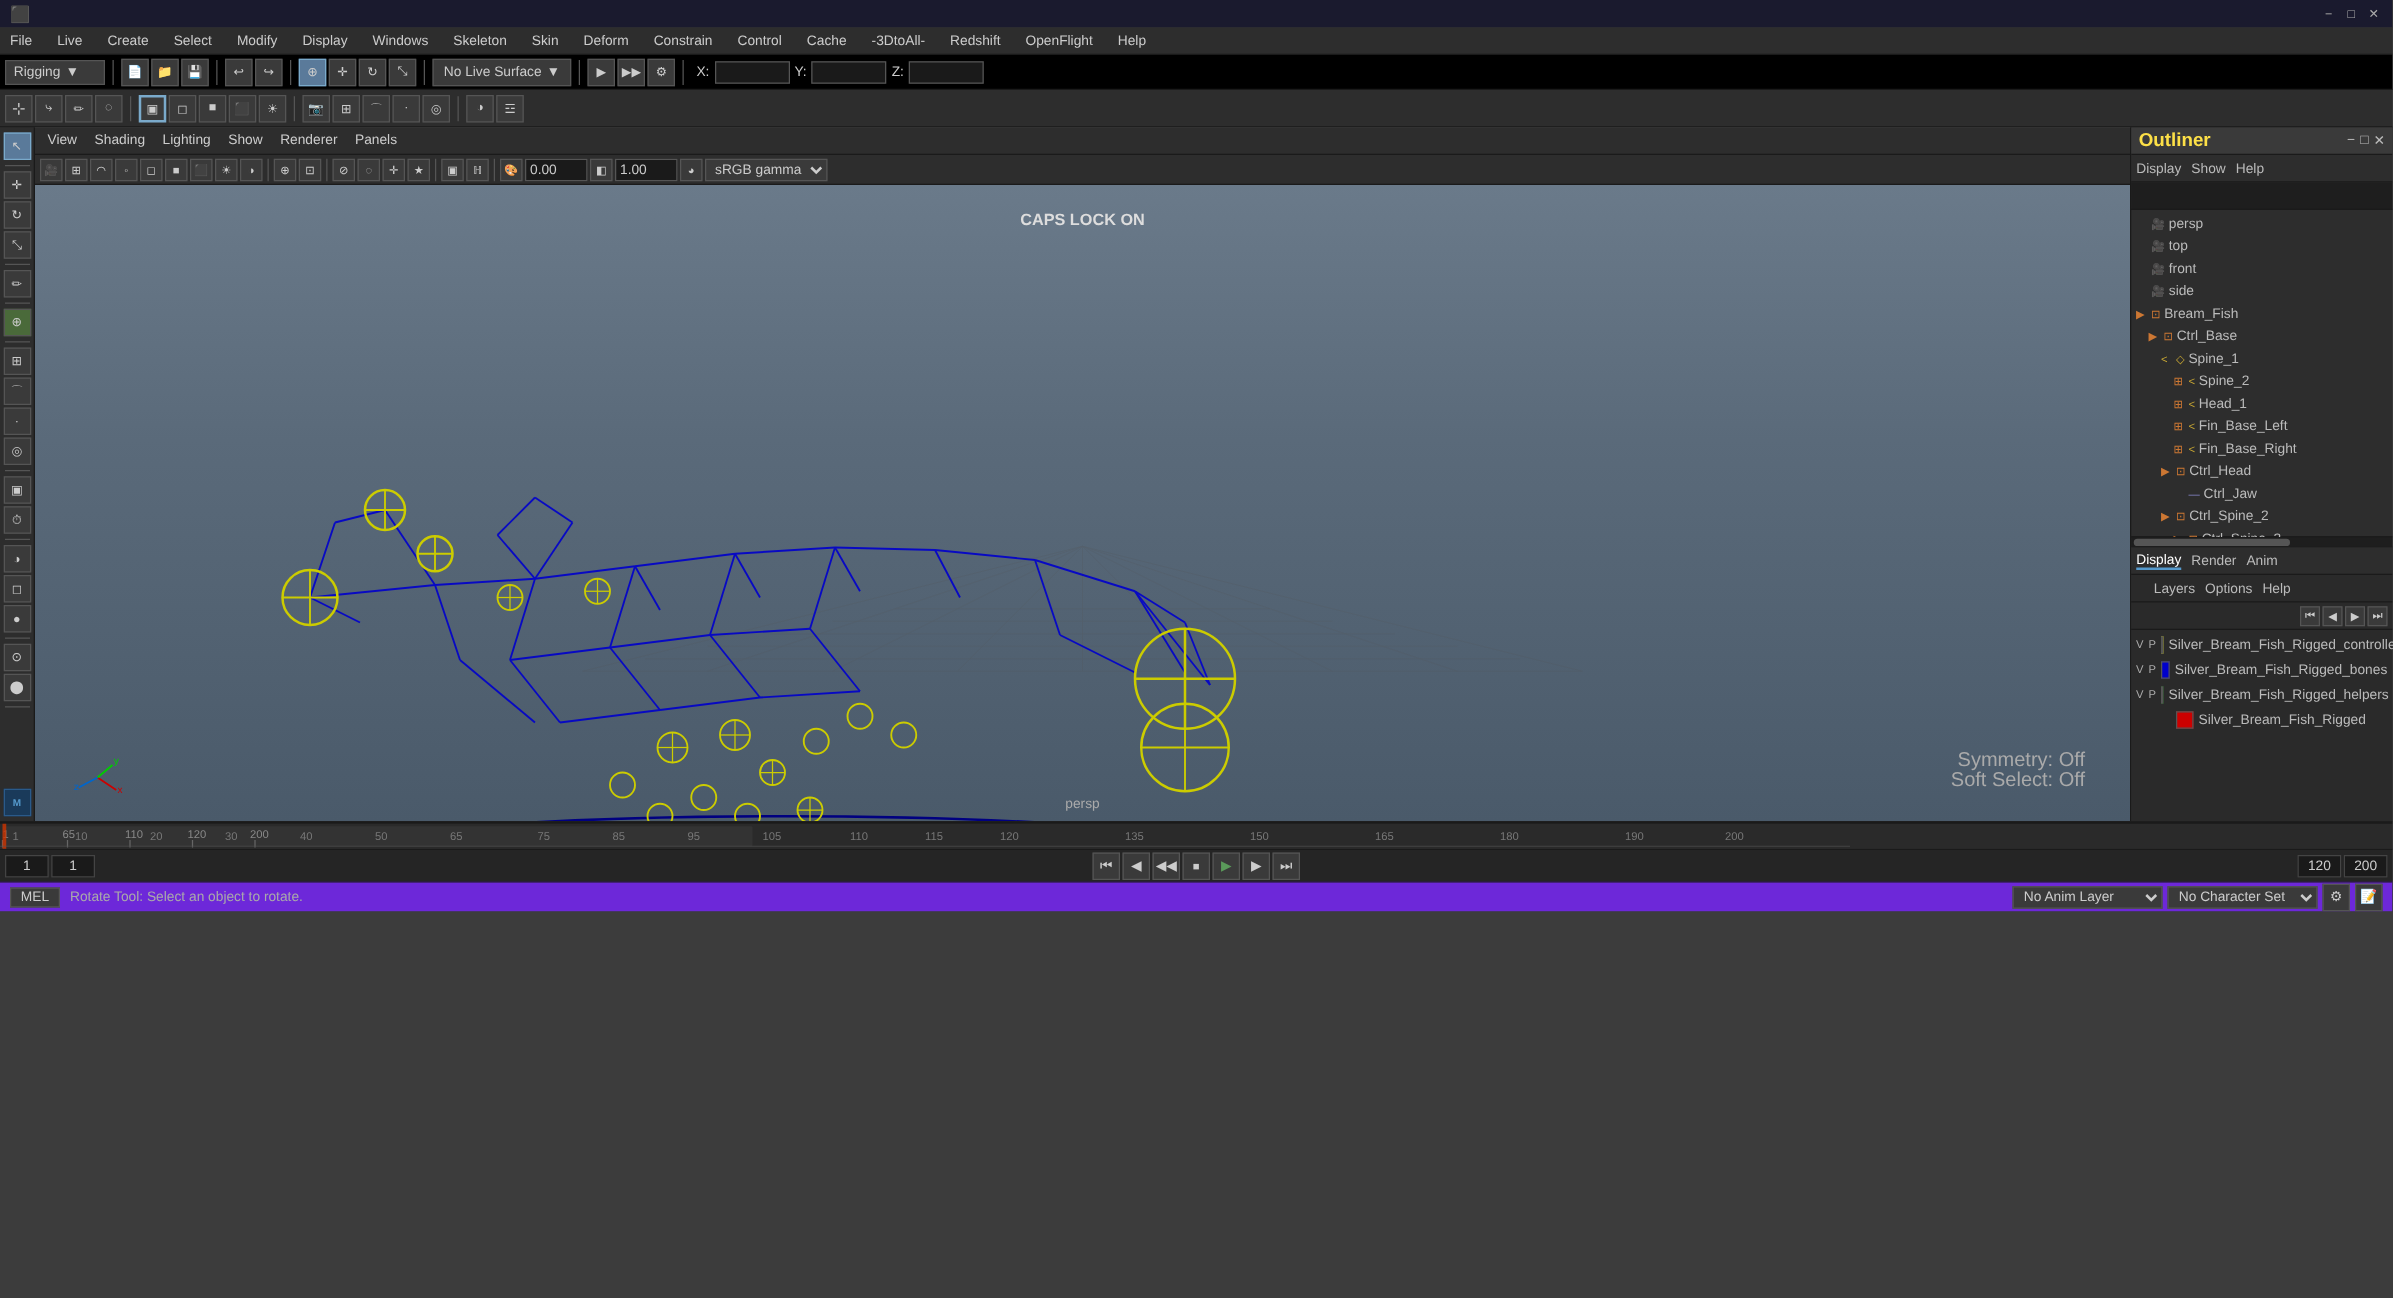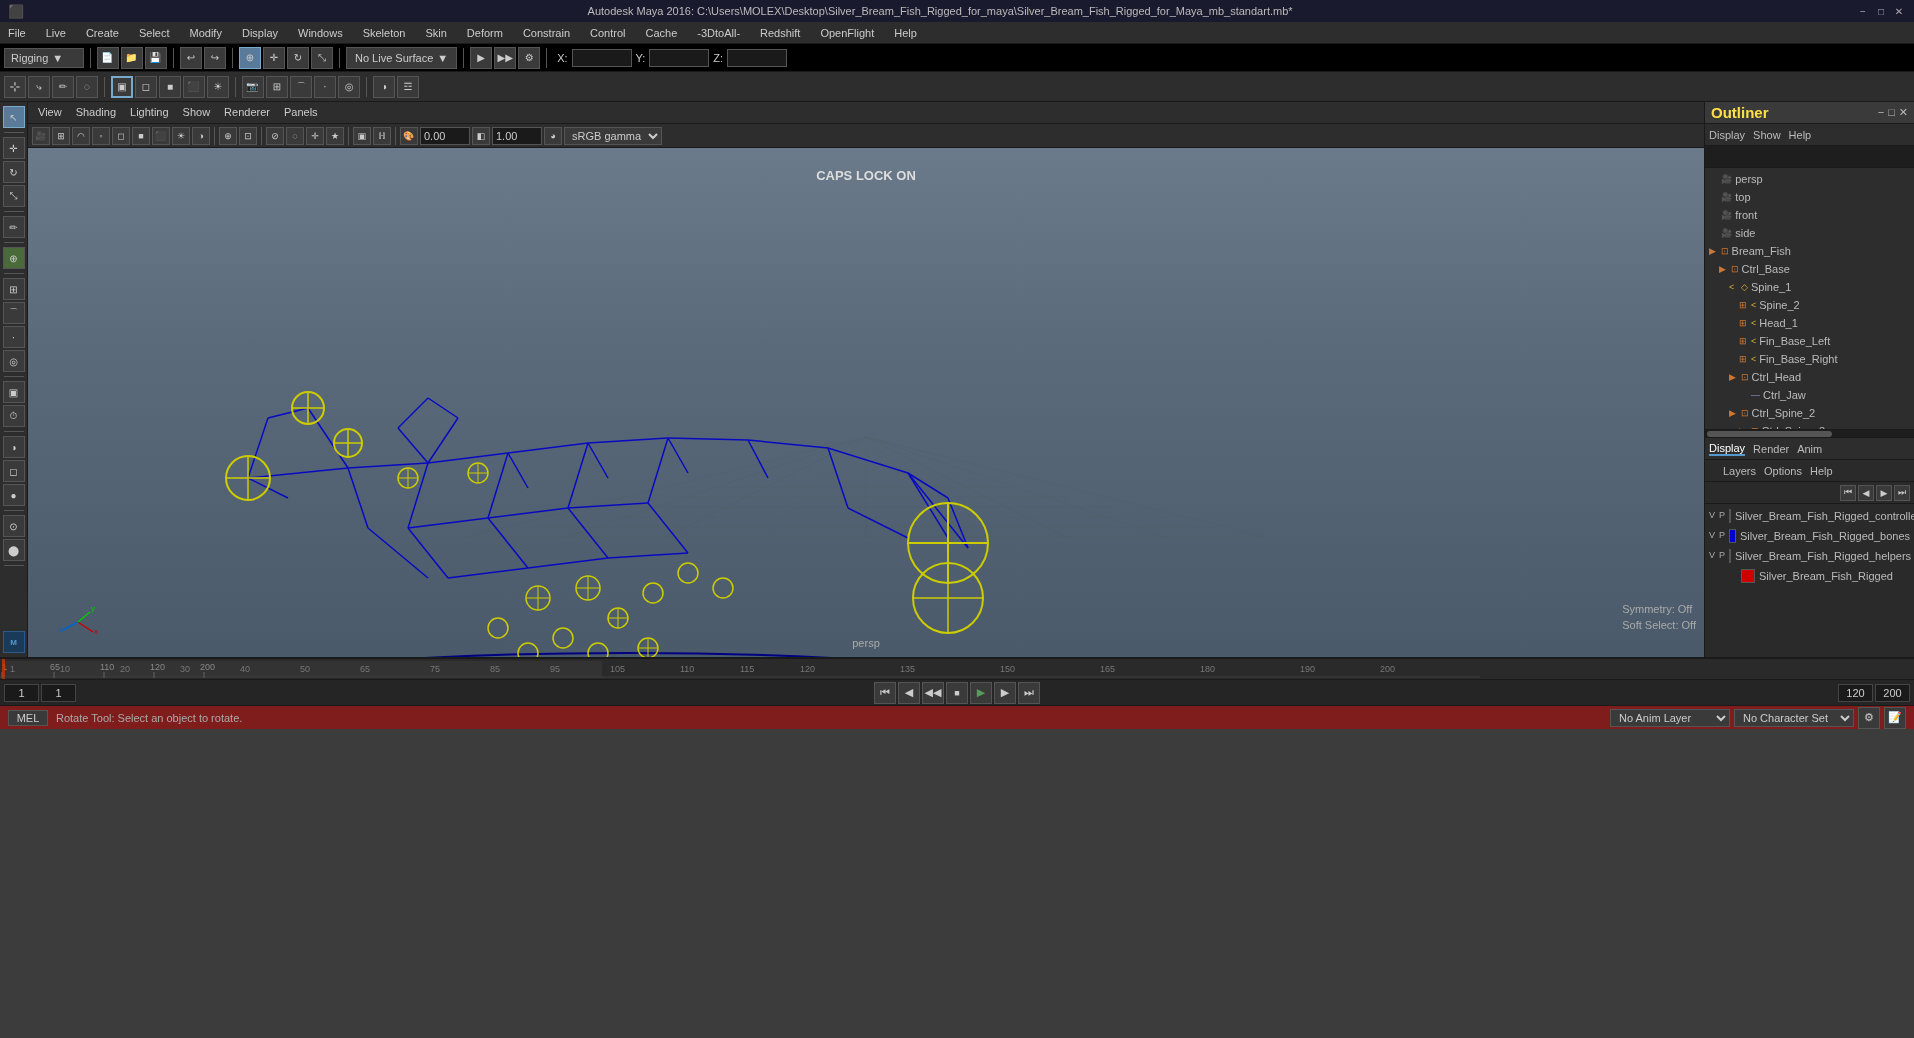--- a/index.html
+++ b/index.html
@@ -96,22 +96,22 @@
     }
     #caps-lock-msg {
       position: absolute; top: 20px; left: 50%; transform: translateX(-50%);
       color: #ddd; font-size: 13px; font-weight: bold;
     }
     #persp-label {
       position: absolute; bottom: 8px; left: 50%; transform: translateX(-50%);
       color: #aaa; font-size: 11px;
     }
     #symmetry-info {
-      position: absolute; bottom: 24px; right: 8px;
-      color: #aaa; font-size: 11px; line-height: 16px;
+      position: absolute; bottom: 24px; right: 36px;
+      color: #aaa; font-size: 16px; text-align: right; line-height: 16px;
     }
     
     #grid-svg {
       position: absolute; bottom: 80px; left: 50%; transform: translateX(-50%);
       opacity: 0.5;
     }
     
     #fish-rig {
       position: absolute; top: 130px; left: 80px;
     }
@@ -213,21 +213,20 @@
 
     .indent1 { padding-left: 14px; }
     .indent2 { padding-left: 24px; }
     .indent3 { padding-left: 34px; }
   </style>
 </head>
 <body>
 
 <div id="title-bar">
   <span style="font-size:13px;">⬛</span>
-  <span class="title">Autodesk Maya 2016: C:\Users\MOLEX\Desktop\Silver_Bream_Fish_Rigged_for_maya\Silver_Bream_Fish_Rigged_for_Maya_mb_standart.mb*</span>
   <div class="win-controls">
     <div class="win-btn">−</div>
     <div class="win-btn">□</div>
     <div class="win-btn">✕</div>
   </div>
 </div>
 
 <div id="menu-bar">
   <span>File</span>
   <span>Live</span>
@@ -775,21 +774,21 @@
     <div class="play-btn">◀◀</div>
     <div class="play-btn" style="font-size:9px;">■</div>
     <div class="play-btn" style="color:#5a9a5a;">▶</div>
     <div class="play-btn">▶</div>
     <div class="play-btn">⏭</div>
     <div style="flex:1;"></div>
     <input class="pb-field" value="120" style="width: 35px;">
     <input class="pb-field" value="200" style="width: 35px;">
   </div>
 
-  <div id="status-bar" style="height:24px; background:#7f1d1d; display:flex; align-items:center; padding:0 8px; gap:8px; border-top:1px solid #1a1a1a;">
+  <div id="status-bar" style="height:24px; background:#6d28d9; display:flex; align-items:center; padding:0 8px; gap:8px; border-top:1px solid #1a1a1a;">
     <div style="background:#3a3a3a; border:1px solid #555; width:40px; height:16px; display:flex; align-items:center; justify-content:center; font-size:11px; color:#ccc; cursor:pointer;">MEL</div>
     <span class="status-text">Rotate Tool: Select an object to rotate.</span>
     <div id="bottom-dropdowns" style="margin-left:auto; display:flex; align-items:center; gap:4px;">
       <select class="bd-select">
         <option>No Anim Layer</option>
       </select>
       <select class="bd-select">
         <option>No Character Set</option>
       </select>
       <div class="play-btn">⚙</div>

